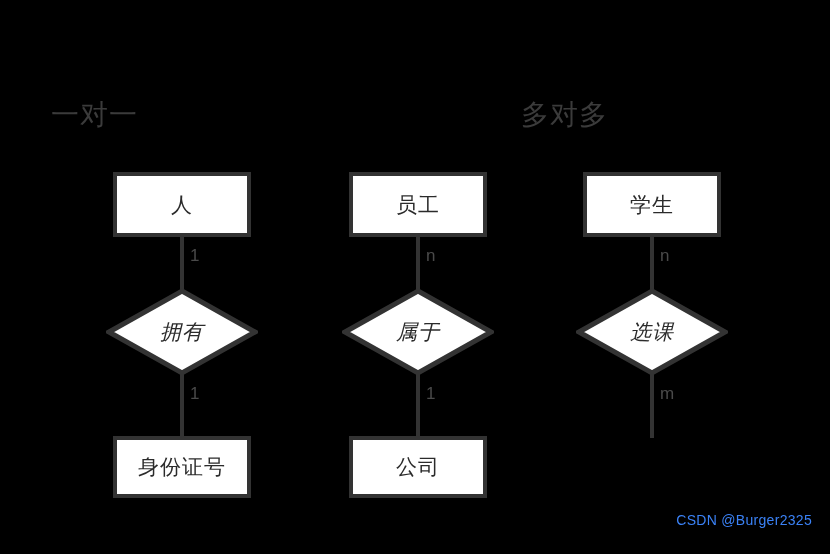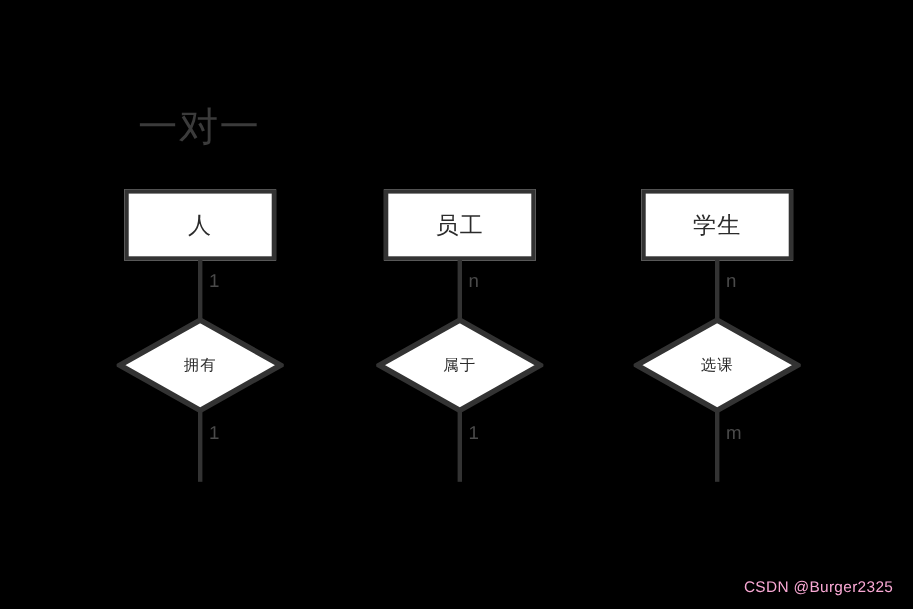--- a/index.html
+++ b/index.html
@@ -30,23 +30,22 @@
   }
   .col-1 { left: 51px; }
   .col-2 { left: 287px; }
   .col-3 { left: 521px; }
 
   .col-heading {
     position: absolute;
     top: 98px;
     left: 0;
     width: 260px;
-    text-align: center;
     color: #3b3b3b;
-    font-size: 36px;
+    font-size: 28px;
     line-height: 34px;
     letter-spacing: 1px;
     white-space: nowrap;
   }
 
   
   .entity-box {
     position: absolute;
     left: 62px;
     width: 138px;
@@ -81,22 +80,23 @@
   }
   .diamond-label {
     position: absolute;
     left: 0; top: 0;
     width: 152px;
     height: 88px;
     display: flex;
     align-items: center;
     justify-content: center;
     color: #2b2b2b;
-    font-size: 14px;
+    font-size: 21px;
     letter-spacing: 1px;
+    font-style: italic;
   }
 
   
   .connector {
     position: absolute;
     left: 129px;
     width: 4px;
     background: #333333;
   }
   .connector-upper { top: 236px; height: 54px; }
@@ -110,22 +110,22 @@
     font-size: 17px;
     line-height: 20px;
   }
   .card-upper { top: 246px; }
   .card-lower { top: 384px; }
 
   
   #watermark {
     position: absolute;
     right: 18px;
-    bottom: 13px;
-    color: #f9a8d4;
+    bottom: 26px;
+    color: #3b82f6;
     font-size: 14px;
     letter-spacing: 0.3px;
     white-space: nowrap;
   }
 </style>
 </head>
 <body>
 
 <div id="diagram-canvas">
 
@@ -140,42 +140,45 @@
     <div class="diamond-wrap">
       <svg viewBox="0 0 152 88" xmlns="http://www.w3.org/2000/svg">
         <polygon points="76,3 149,44 76,85 3,44" fill="#ffffff" stroke="#333333" stroke-width="5" stroke-linejoin="miter"></polygon>
       </svg>
       <div class="diamond-label">拥有</div>
     </div>
 
     <div class="connector connector-lower"></div>
     <div class="cardinality card-lower">1</div>
 
+    <div class="entity-box entity-bottom">身份证号</div>
   </div>
 
   <div class="column col-2">
 
     <div class="entity-box entity-top">员工</div>
 
     <div class="connector connector-upper"></div>
     <div class="cardinality card-upper">n</div>
 
     <div class="diamond-wrap">
       <svg viewBox="0 0 152 88" xmlns="http://www.w3.org/2000/svg">
         <polygon points="76,3 149,44 76,85 3,44" fill="#ffffff" stroke="#333333" stroke-width="5" stroke-linejoin="miter"></polygon>
       </svg>
       <div class="diamond-label">属于</div>
     </div>
 
     <div class="connector connector-lower"></div>
     <div class="cardinality card-lower">1</div>
 
+    <div class="entity-box entity-bottom">公司</div>
   </div>
 
   <div class="column col-3">
+    <div class="col-heading">多对多</div>
 
     <div class="entity-box entity-top">学生</div>
 
     <div class="connector connector-upper"></div>
     <div class="cardinality card-upper">n</div>
 
     <div class="diamond-wrap">
       <svg viewBox="0 0 152 88" xmlns="http://www.w3.org/2000/svg">
         <polygon points="76,3 149,44 76,85 3,44" fill="#ffffff" stroke="#333333" stroke-width="5" stroke-linejoin="miter"></polygon>
       </svg>

